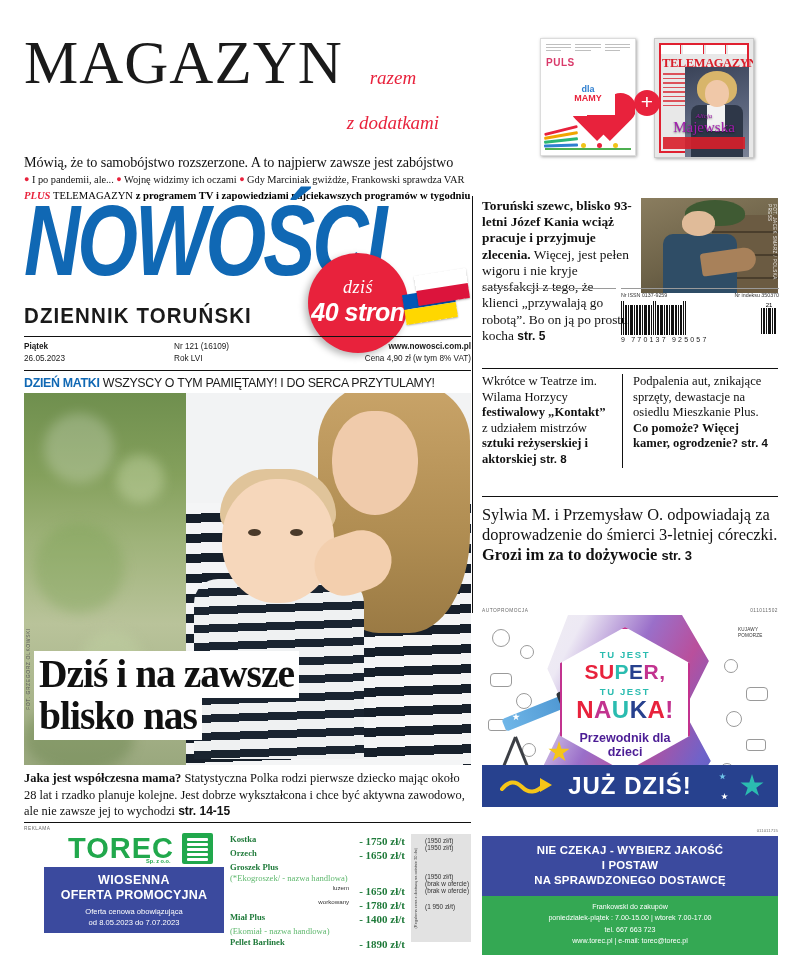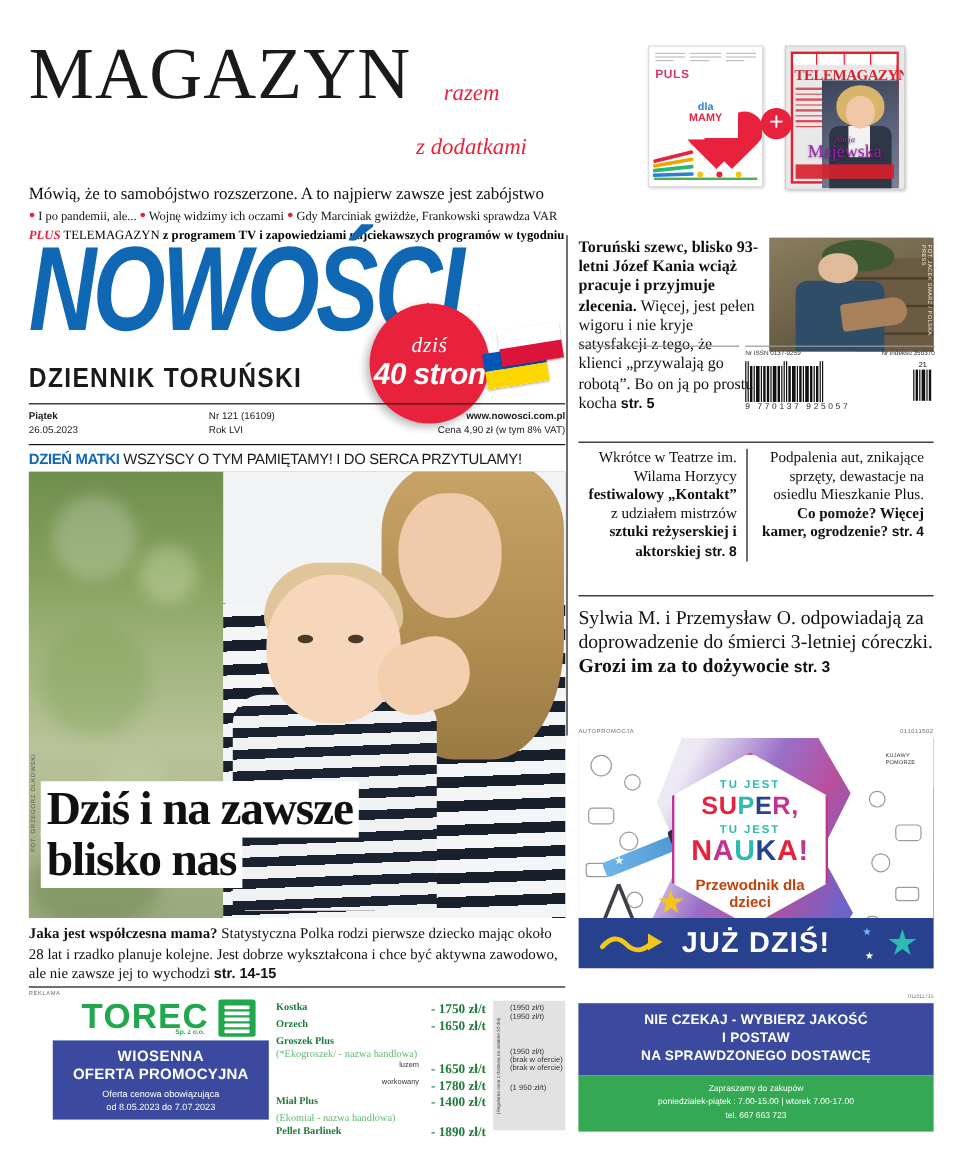--- a/index.html
+++ b/index.html
@@ -218,21 +218,21 @@
   .bar { background:#111; margin-right:1px; }
   .bc-num {
     font-family:"Liberation Sans", sans-serif; font-size:7px; color:#222;
     letter-spacing:2.2px; margin-top:1px;
   }
   .bc-addon { position:absolute; right:2px; bottom:9px; }
 
   
   .r-hr { position:absolute; background:#111; }
   .rmid { position:absolute; left:482px; top:374px; width:296px; display:flex; }
-  .rmid .col { font-family:"Liberation Serif", serif; font-size:12.6px; line-height:1.24; color:#111;text-align:right; }
+  .rmid .col { font-family:"Liberation Serif", serif; font-size:12.6px; line-height:1.24; color:#111; }
   .rmid .c-a { width:140px; padding-right:8px; }
   .rmid .c-b { width:148px; padding-left:10px; border-left:1px solid #111; }
   .rmid .b { font-weight:bold; }
   .rmid .pg { font-family:"Liberation Sans", sans-serif; font-weight:bold; font-size:11.5px; }
 
   .rlead {
     position:absolute; left:482px; top:505px; width:296px;
     font-family:"Liberation Serif", serif; font-size:16.4px; line-height:1.21; color:#111;
   }
   .rlead .b { font-weight:bold; }
@@ -334,21 +334,21 @@
     background:#fff; border:2.5px solid #c2338f;
     clip-path:polygon(50% 0%,100% 25%,100% 75%,50% 100%,0% 75%,0% 25%);
     text-align:center; padding-top:20px;
   }
   .hx1 { font-family:"Liberation Sans", sans-serif; font-weight:bold; font-size:9.5px; color:#2bbcb0; letter-spacing:1.6px; }
   .hx2 { font-family:"Liberation Sans", sans-serif; font-weight:bold; font-size:21px; letter-spacing:.5px; line-height:1; margin-top:1px; }
   .hx3 { font-family:"Liberation Sans", sans-serif; font-weight:bold; font-size:9.5px; color:#2bbcb0; letter-spacing:1.6px; margin-top:4px; }
   .hx4 { font-family:"Liberation Sans", sans-serif; font-weight:bold; font-size:24px; letter-spacing:.5px; line-height:1; margin-top:1px; }
   .hx5 {
     font-family:"Liberation Sans", sans-serif; font-weight:bold; font-size:12.5px;
-    color:#c2410c; line-height:1.12; margin-top:9px;
+    color:#4c1d95; line-height:1.12; margin-top:9px;
   }
   .telescope { position:absolute; left:16px; bottom:34px; width:86px; height:64px; }
   .tube {
     position:absolute; left:6px; top:10px; width:74px; height:13px;
     background:linear-gradient(90deg,#6fb6e8 0%,#4a93cf 100%);
     border-radius:3px; transform:rotate(-22deg); transform-origin:left center;
   }
   .tube-end {
     position:absolute; left:60px; top:-4px; width:16px; height:20px;
     background:#2d3238; border-radius:3px;
@@ -843,19 +843,20 @@
   </div>
 
   <div class="torec2">
     <div class="t2-code">011011715</div>
     <div class="t2-blue">
       <div>NIE CZEKAJ - WYBIERZ JAKOŚĆ</div>
       <div>I POSTAW</div>
       <div>NA SPRAWDZONEGO DOSTAWCĘ</div>
     </div>
     <div class="t2-green">
-      <div>Zapraszamy do zakupów</div>
+      <div>Frankowski do zakupów</div>
       <div>poniedziałek-piątek : 7.00-15.00 | wtorek 7.00-17.00</div>
       <div>tel. 667 663 723</div>
+      <div>www.torec.pl | e-mail: torec@torec.pl</div>
     </div>
   </div>
 
 </div>
 
 </body></html>

